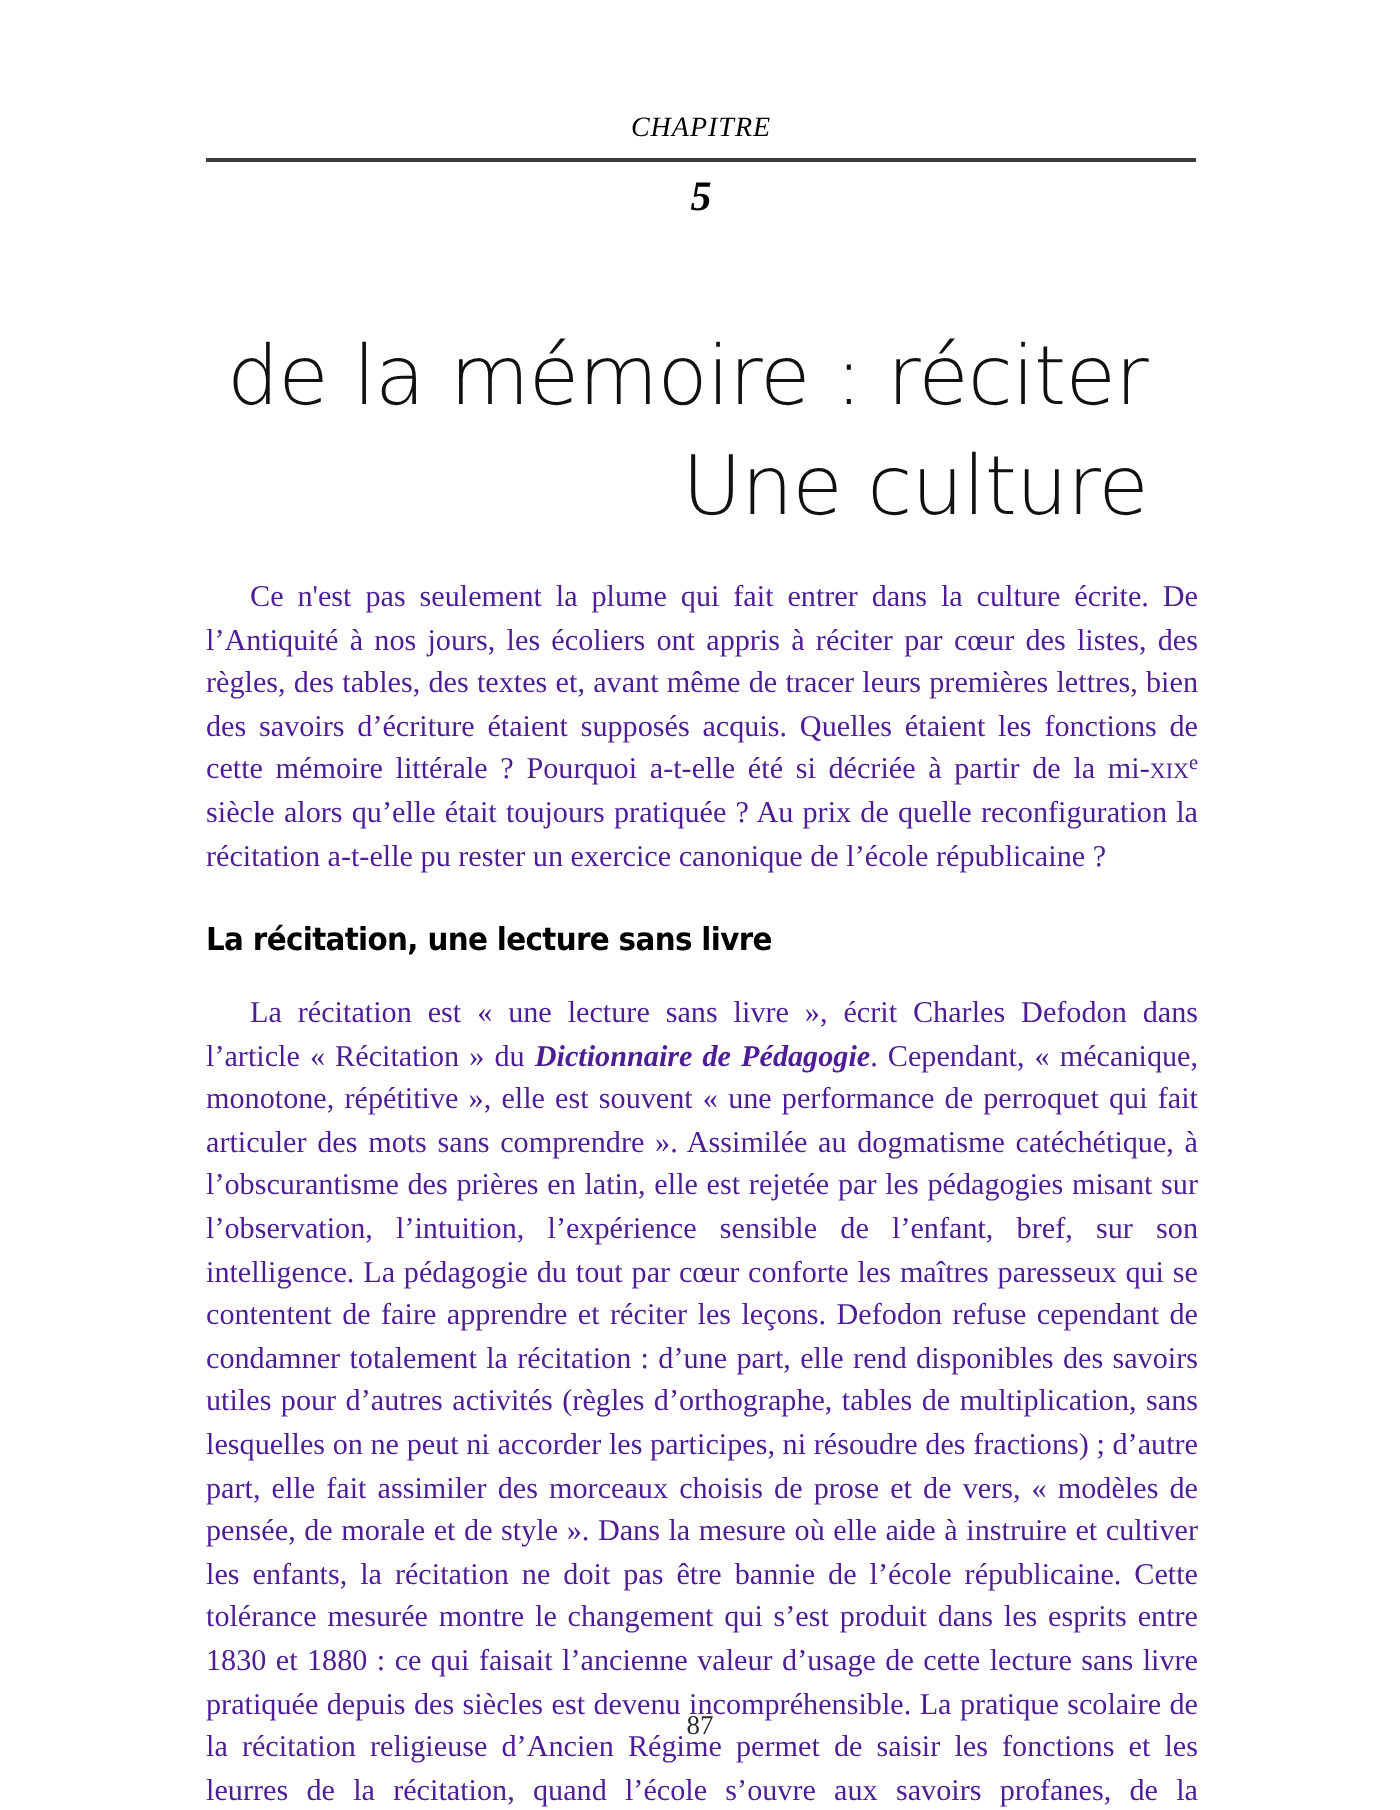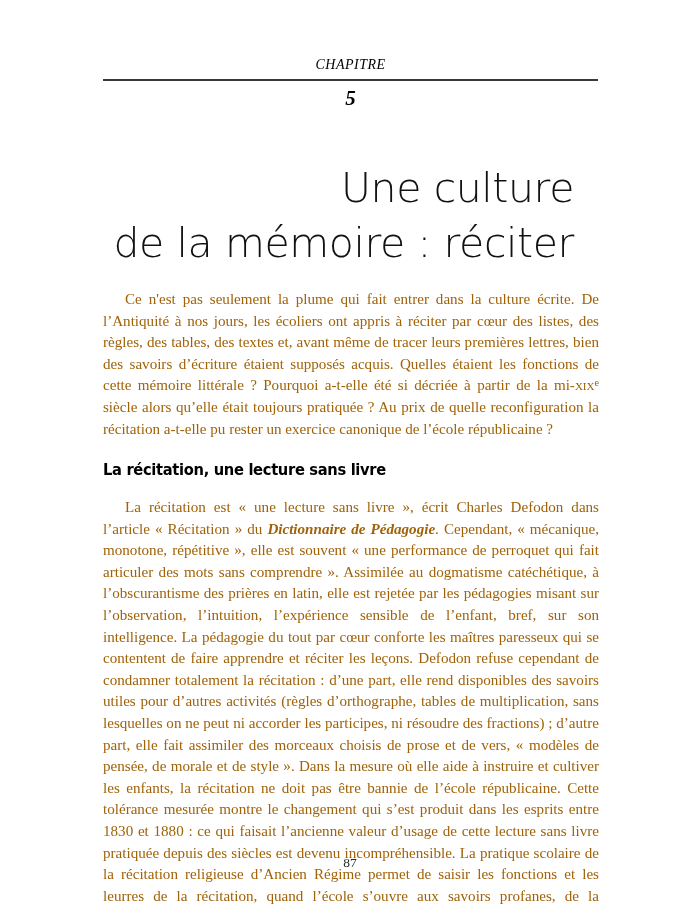--- a/index.html
+++ b/index.html
@@ -83,21 +83,21 @@
     position: absolute;
     left: 103px;
     top: 289px;
     width: 496px;
   }
 
   .body-p {
     font-family: "Liberation Serif", "DejaVu Serif", serif;
     font-size: 15.1px;
     line-height: 21.6px;
-    color: #a16207;
+    color: #4c1d95;
     text-align: justify;
     text-justify: inter-word;
     margin: 0;
     text-indent: 22px;
     hyphens: manual;
   }
 
   .section-heading {
     font-family: "DejaVu Sans", "Liberation Sans", sans-serif;
     font-weight: bold;
@@ -144,22 +144,22 @@
 
 <div class="page">
 
   <div class="chapter-header">
     <div class="chapter-word">Chapitre</div>
     <div class="chapter-rule"></div>
     <div class="chapter-number">5</div>
   </div>
 
   <h1 class="chapter-title">
+    <span class="title-line">de la mémoire : réciter</span>
     <span class="title-line">Une culture</span>
-    <span class="title-line">de la mémoire : réciter</span>
   </h1>
 
   <div class="body-column">
 
     <p class="body-p"><span>Ce n'est pas seulement la plume qui fait entrer dans la culture écrite. De l’Antiquité à nos jours, les écoliers ont appris à réciter par cœur des listes, des règles, des tables, des textes et, avant même de tracer leurs premières lettres, bien des savoirs d’écriture étaient supposés acquis. Quelles étaient les fonctions de cette mémoire littérale ? Pourquoi a-t-elle été si décriée à partir de la mi-</span><span class="smallcaps-roman">XIX</span><sup class="ordinal">e</sup><span> siècle alors qu’elle était toujours pratiquée ? Au prix de quelle reconfiguration la récitation a-t-elle pu rester un exercice canonique de l’école républicaine ?</span></p>
 
     <div class="spacer-after-p1"></div>
 
     <h2 class="section-heading">La récitation, une lecture sans livre</h2>
 

